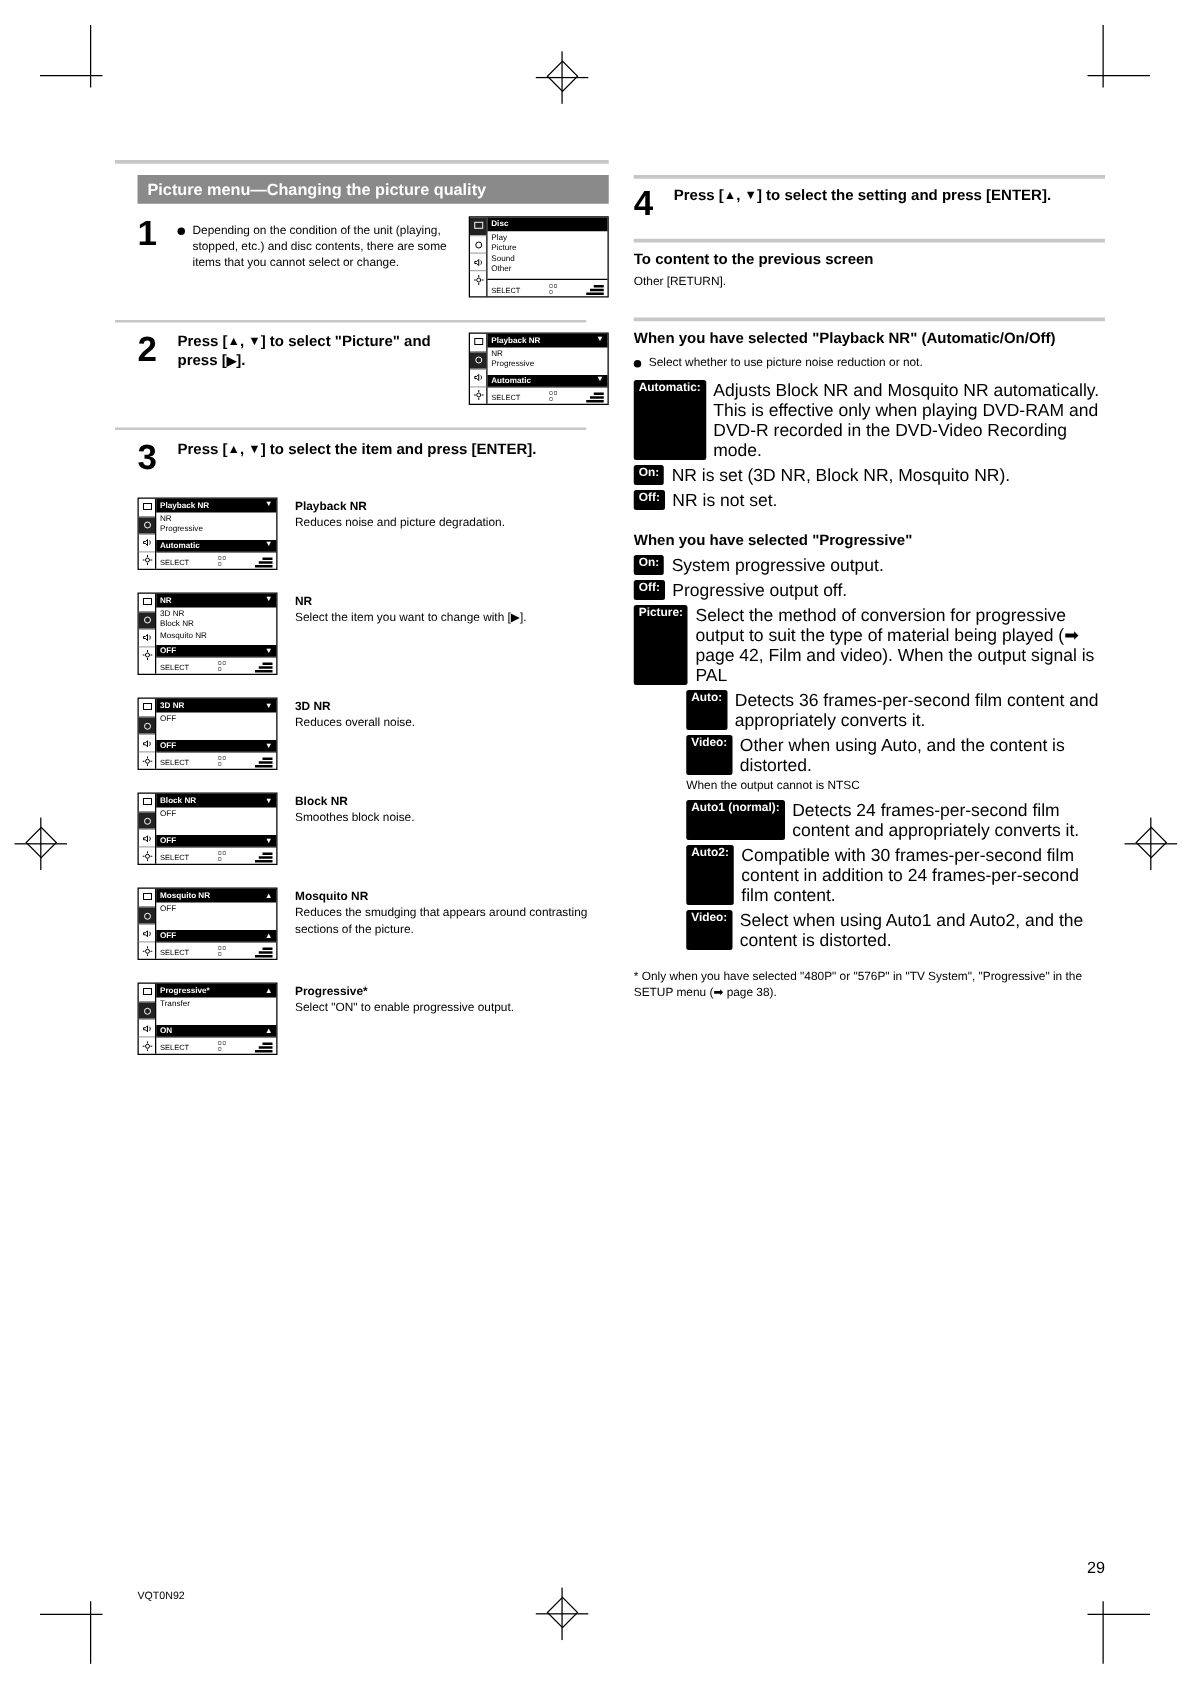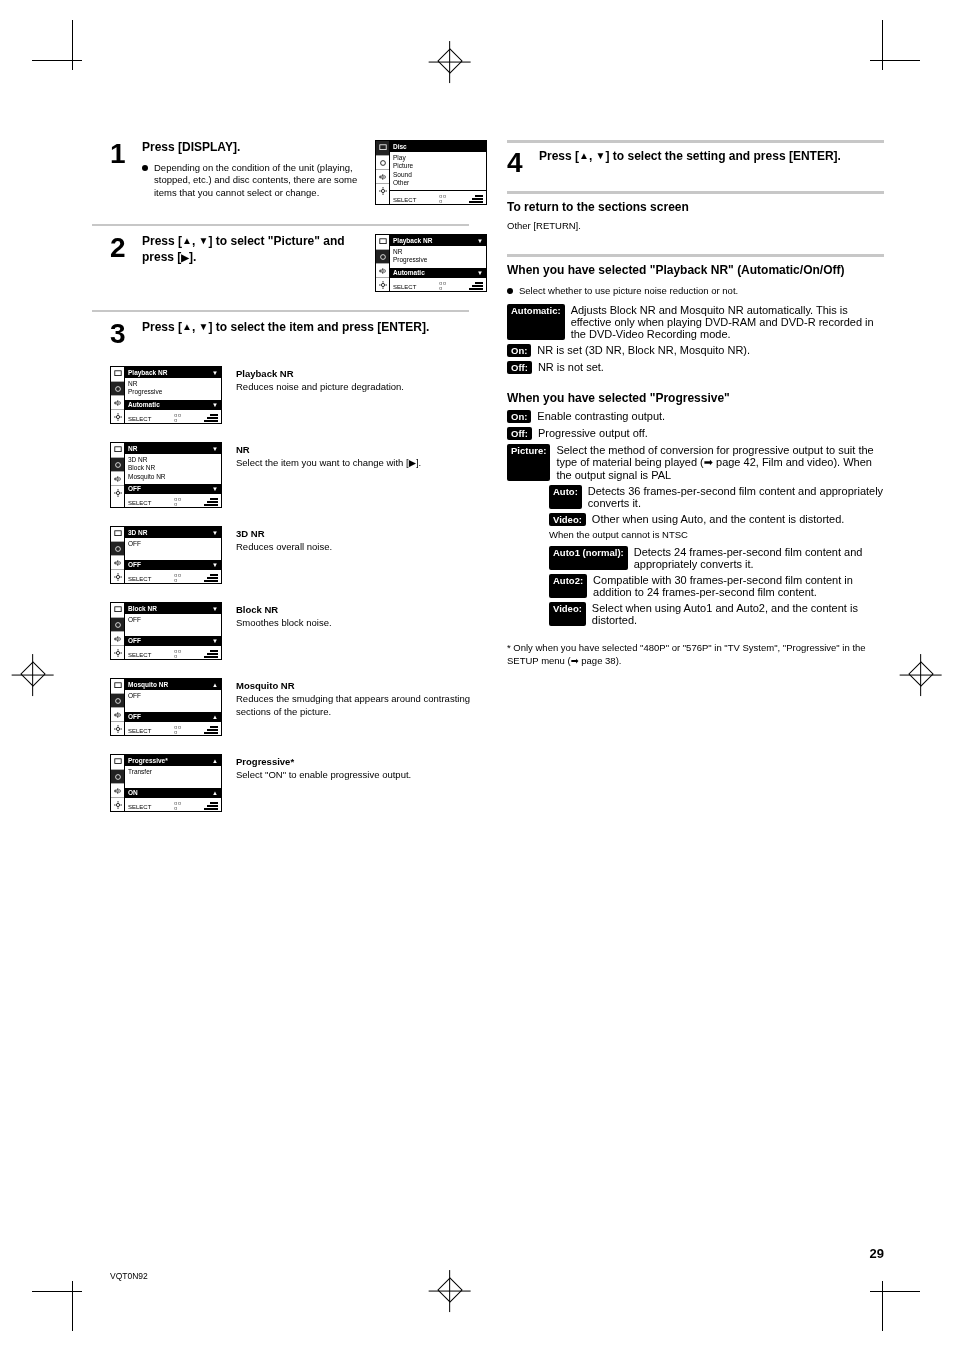--- a/index.html
+++ b/index.html
@@ -64,21 +64,21 @@
   }
   .step-titlewrap { flex: 1; }
   .step-title { font-weight: bold; font-size: 12px; margin-bottom: 4px; line-height: 1.3; display: block; }
   .tri { display: inline-block; font-size: 10px; vertical-align: 1px; }
   .play-arrow { display: inline-block; font-size: 10px; }
 
   .bullet-li { position: relative; padding-left: 12px; font-size: 9.5px; line-height: 1.35; margin: 6px 0; }
   .bullet-li::before { content: ""; position: absolute; left: 0; top: 3px; width: 6px; height: 6px; background:#000; border-radius:50%; }
   .casebox { display: flex; gap: 6px; margin: 4px 0 3px 0; }
   .case-label { background:#000; color:#fff; font-weight:bold; padding:1px 4px; font-size:9.5px; border-radius:2px; }
-  .case-text { font-size: 11px; flex: 1; }
+  .case-text { font-size: 14px; flex: 1; }
   .plain { font-size: 9.5px; line-height:1.35; margin-left: 0; }
 
   
   .menu-panel {
     border: 1px solid #000;
     width: 112px;
     font-size: 6.5px;
     background: #fff;
     position: relative;
     display: flex;
@@ -121,21 +121,21 @@
   .right-title { font-weight: bold; font-size: 12px; margin-bottom: 4px; line-height:1.3; }
 
   
   svg.ic { width: 8px; height: 8px; display:block; }
 
   
   .page-number {
     position: absolute;
     right: 70px;
     bottom: 90px;
-    font-weight: bold;
+    font-weight: normal;
     font-size: 13px;
   }
   .footer-line {
     position: absolute;
     left: 110px;
     bottom: 70px;
     font-size: 8.5px;
     color: #000;
   }
 </style>
@@ -152,20 +152,21 @@
 <div class="crop-line crop-h" style="left:870px; top:60px;"></div>
 <div class="crop-line crop-v" style="left:72px; top:1281px;"></div>
 <div class="crop-line crop-h" style="left:32px; top:1291px;"></div>
 <div class="crop-line crop-v" style="left:882px; top:1281px;"></div>
 <div class="crop-line crop-h" style="left:870px; top:1291px;"></div>
 
 <div class="page">
   <div class="columns">
 
     <div class="col col-inner">
+      <h1 class="section">Picture menu—Changing the picture quality</h1>
 
       <div class="step-block">
         <div class="step-row">
           <div class="step-no">1</div>
           <div class="step-titlewrap">
             <div class="menu-panel right-float">
               <div class="menu-icons">
                 <div class="slot selected">
                     <svg class="ic" viewBox="0 0 10 10">
                       <rect x="1" y="1" width="8" height="6" fill="none" stroke="#fff"></rect>
@@ -203,21 +204,20 @@
                   <span class="select-label">SELECT</span>
                   <span class="dpad">▫▫<br>▫</span>
                   <span class="bars">
                       <span></span>
                       <span></span>
                       <span></span>
                     </span>
                 </div>
               </div>
             </div>
-            <span class="step-title">Press [DISPLAY].</span>
             <div class="bullet-li">Depending on the condition of the unit (playing, stopped, etc.) and disc contents, there are some items that you cannot select or change.</div>
           </div>
         </div>
         <div class="pgap"></div>
       </div>
 
       <div class="step-block">
         <div class="hr-step"></div>
         <div class="step-row">
           <div class="step-no">2</div>
@@ -609,21 +609,21 @@
       <div class="step-row">
         <div class="step-no">4</div>
         <div class="step-titlewrap">
           <span class="step-title">
             <span>Press [</span><span class="tri">▲</span><span>, </span><span class="tri">▼</span><span>] to select the setting and press [ENTER].</span>
           </span>
         </div>
       </div>
 
       <div class="right-rule" style="margin-top:14px"></div>
-      <div class="right-title">To return to the sections screen</div>
+      <div class="right-title">To content to the previous screen</div>
       <div class="plain">Other [RETURN].</div>
 
       <div class="right-rule" style="margin-top:22px"></div>
       <div class="right-title">When you have selected "Playback NR" (Automatic/On/Off)</div>
       <div class="bullet-li">Select whether to use picture noise reduction or not.</div>
       <div class="casebox">
         <span class="case-label">Automatic:</span>
         <span class="case-text">Adjusts Block NR and Mosquito NR automatically. This is effective only when playing DVD-RAM and DVD-R recorded in the DVD-Video Recording mode.</span>
       </div>
       <div class="casebox">
@@ -632,21 +632,21 @@
       </div>
       <div class="casebox">
         <span class="case-label">Off:</span>
         <span class="case-text">NR is not set.</span>
       </div>
 
       <div style="height:14px"></div>
       <div class="right-title">When you have selected "Progressive"</div>
       <div class="casebox">
         <span class="case-label">On:</span>
-        <span class="case-text">Enable contrasting output.</span>
+        <span class="case-text">System progressive output.</span>
       </div>
       <div class="casebox">
         <span class="case-label">Off:</span>
         <span class="case-text">Progressive output off.</span>
       </div>
       <div class="casebox">
         <span class="case-label">Picture:</span>
         <span class="case-text">Select the method of conversion for progressive output to suit the type of material being played (➡ page 42, Film and video). When the output signal is PAL</span>
       </div>
       <div style="padding-left:42px">

